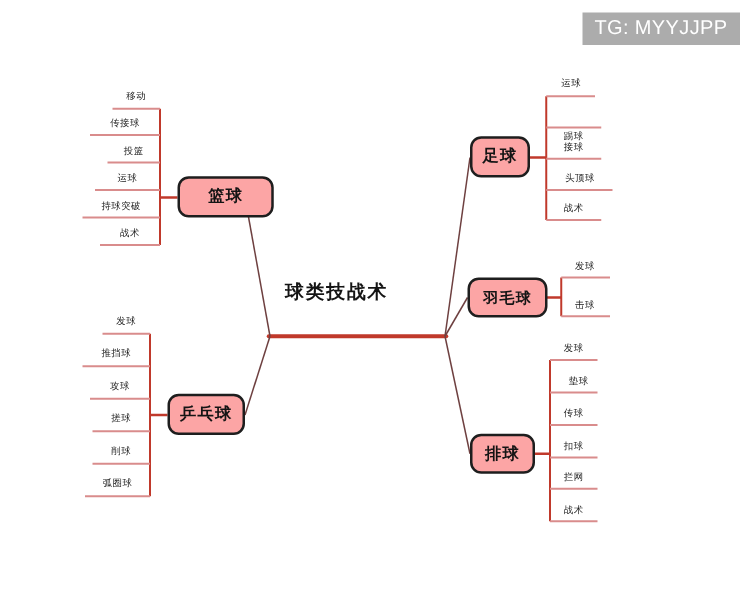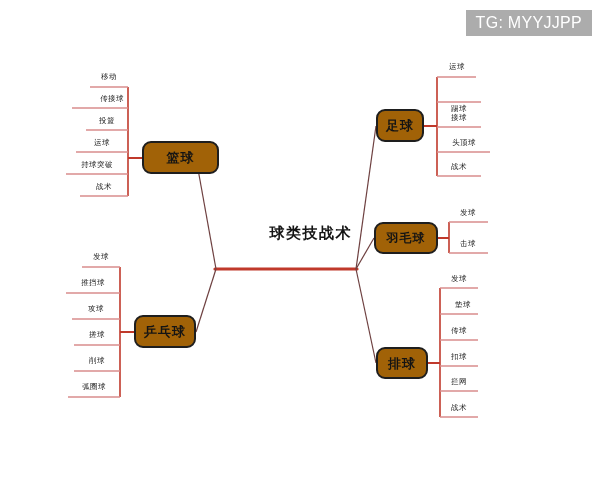--- a/index.html
+++ b/index.html
@@ -22,42 +22,42 @@
     width: 600px;
     height: 480px;
   }
 
   
   .node {
     position: absolute;
     box-sizing: border-box;
     border: 2px solid #1e1e1e;
     border-radius: 9px;
-    background: #a16207;
+    background: #fca5a5;
     display: flex;
     align-items: center;
     justify-content: center;
     color: #141414;
     font-weight: bold;
     letter-spacing: 1px;
     z-index: 4;
     text-align: center;
   }
   .node-label {
     white-space: nowrap;
     line-height: 1;
   }
 
   
   #center-title {
     position: absolute;
     left: 228px;
     top: 224px;
     width: 124px;
-    text-align: right;
+    text-align: left;
     font-size: 15px;
     font-weight: bold;
     color: #141414;
     letter-spacing: 1.5px;
     z-index: 4;
     white-space: nowrap;
   }
 
   
   .leaf {
@@ -172,21 +172,21 @@
 
   <div class="node" style="left:374px; top:222px; width:64px; height:32px; font-size:12px;">
     <span class="node-label">羽毛球</span>
   </div>
 
   <div class="node" style="left:376px; top:347px; width:52px; height:32px; font-size:13px;">
     <span class="node-label">排球</span>
   </div>
 
   <div class="leaf" style="left:109px; top:73px;">移动</div>
-  <div class="leaf" style="left:112px; top:95px;">传接球</div>
+  <div class="leaf" style="left:100px; top:95px;">传接球</div>
   <div class="leaf" style="left:107px; top:117px;">投篮</div>
   <div class="leaf" style="left:102px; top:139px;">运球</div>
   <div class="leaf" style="left:97px; top:161px;">持球突破</div>
   <div class="leaf" style="left:104px; top:183px;">战术</div>
 
   <div class="leaf" style="left:101px; top:253px;">发球</div>
   <div class="leaf" style="left:93px; top:279px;">推挡球</div>
   <div class="leaf" style="left:96px; top:305px;">攻球</div>
   <div class="leaf" style="left:97px; top:331px;">搓球</div>
   <div class="leaf" style="left:97px; top:357px;">削球</div>

